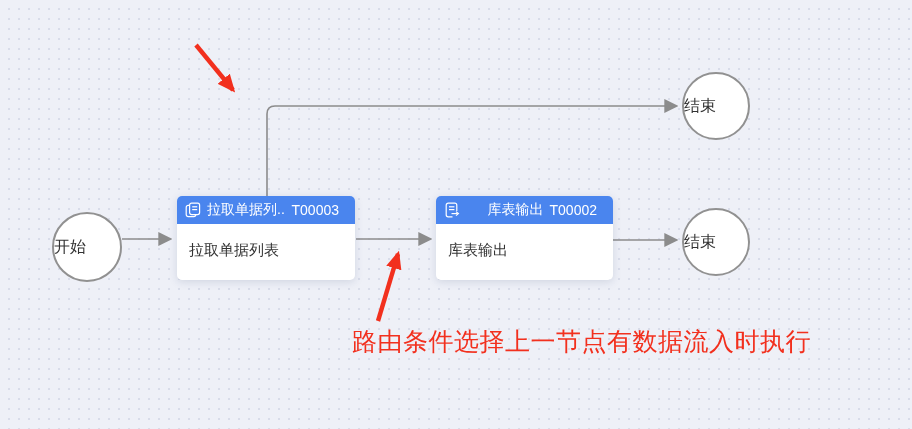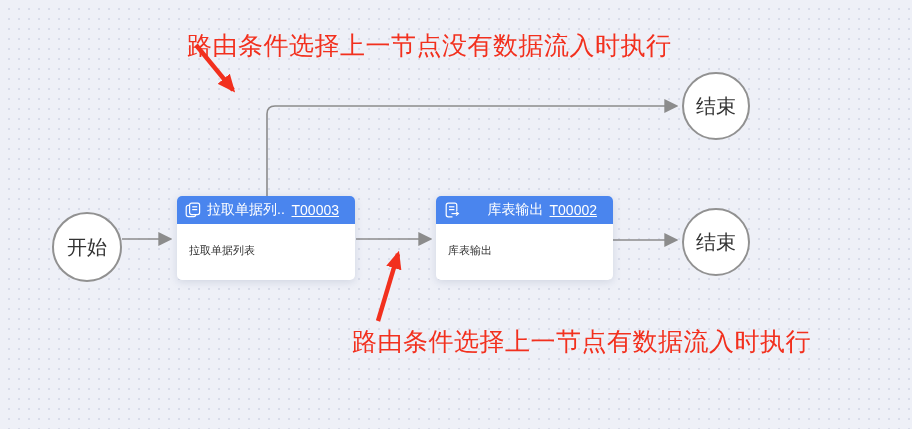--- a/index.html
+++ b/index.html
@@ -32,37 +32,37 @@
     border-radius:5px 5px 0 0;
     display:flex;align-items:center;
     padding:0 16px 0 8px;
     color:#fff;font-size:14px;
     gap:6px;
     box-sizing:border-box;
     cursor:move;
   }
   .node-header .hdr-icon{display:flex;align-items:center;flex:0 0 auto;}
   .node-header .hdr-title{flex:1 1 auto;white-space:nowrap;overflow:hidden;}
-  .node-header .hdr-code{flex:0 0 auto;text-decoration:underline;}
+  .node-header .hdr-code{flex:0 0 auto;}
   .node-body{
     height:52px;
     display:flex;align-items:center;
     padding:0 12px;
-    font-size:11px;color:#333;
+    font-size:15px;color:#333;
     box-sizing:border-box;
   }
 
   
   .terminal{
     position:absolute;
     background:#fff;
     border:2px solid #919191;
     border-radius:50%;
-    display:flex;align-items:center;justify-content:center;
-    font-size:20px;color:#333;
+    display:flex;align-items:center;justify-content:flex-start;
+    font-size:16px;color:#333;
     box-sizing:border-box;
     cursor:move;
   }
   .terminal.start{left:52px;top:212px;width:70px;height:70px;}
   .terminal.end-top{left:682px;top:72px;width:68px;height:68px;}
   .terminal.end-bottom{left:682px;top:208px;width:68px;height:68px;}
 
   
   .annotation{
     position:absolute;
@@ -95,21 +95,20 @@
 
     <path d="M122 239 H170" fill="none" stroke="#8c8c8c" stroke-width="1.6" marker-end="url(#ag)"></path>
     <path d="M356 239 H430" fill="none" stroke="#8c8c8c" stroke-width="1.6" marker-end="url(#ag)"></path>
     <path d="M613 240 H676" fill="none" stroke="#8c8c8c" stroke-width="1.6" marker-end="url(#ag)"></path>
     <path d="M267 196 V114 Q267 106 275 106 H676" fill="none" stroke="#8c8c8c" stroke-width="1.6" marker-end="url(#ag)"></path>
 
     <path d="M196 45 L233 90" fill="none" stroke="#f2301e" stroke-width="4.4" marker-end="url(#ar)"></path>
     <path d="M378 321 L398 254" fill="none" stroke="#f2301e" stroke-width="4.4" marker-end="url(#ar)"></path>
   </svg>
 
-  <div class="annotation top">路由条件选择上一节点没有数据流入时执行</div>
   <div class="annotation bottom">路由条件选择上一节点有数据流入时执行</div>
 
   <div class="terminal start">
     <span>开始</span>
   </div>
 
   <div class="flow-node node-fetch">
     <div class="node-header">
       <span class="hdr-icon">
         <svg width="16" height="16" viewBox="0 0 16 16">

